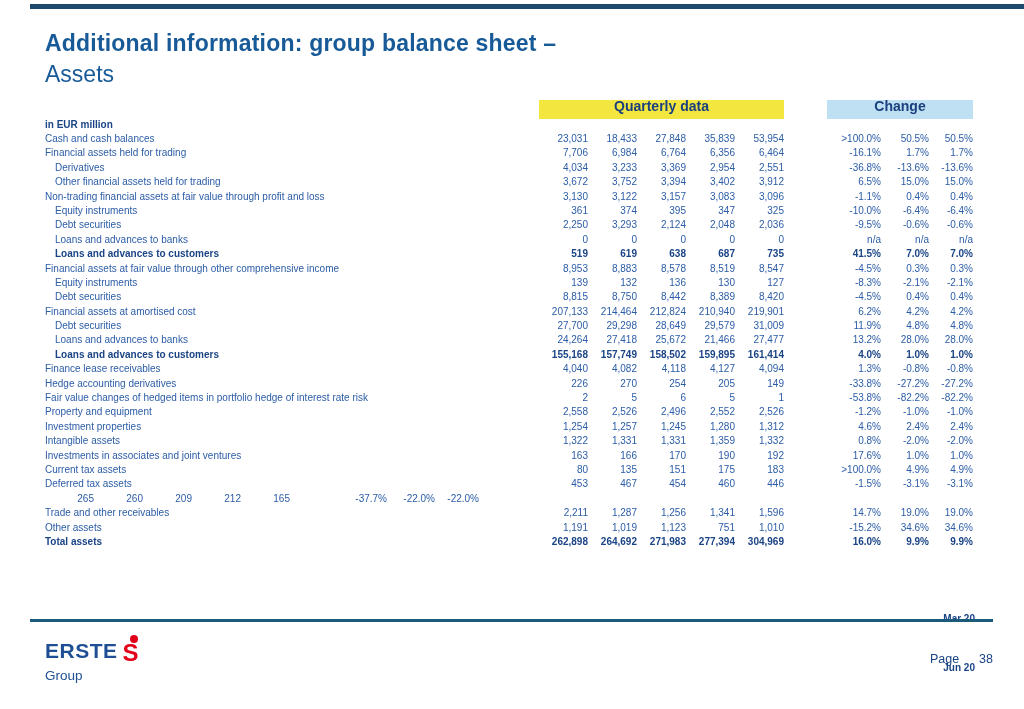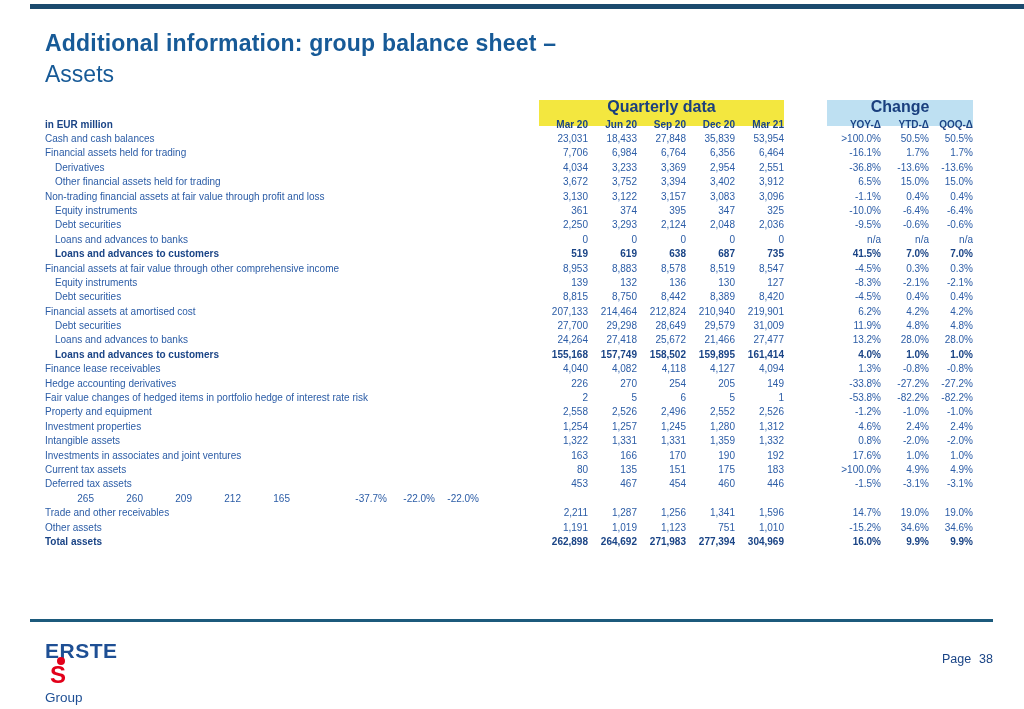--- a/index.html
+++ b/index.html
@@ -8,46 +8,46 @@
     font-family:"Liberation Sans", sans-serif; overflow:hidden; margin:0 auto;
   }
   .topbar { position:absolute; left:30px; top:4px; width:994px; height:5px; background:#1b4a6e; }
 
   .title-block { position:absolute; left:45px; top:28px; color:#175globally; }
   .title-l1 { font-size:23px; font-weight:bold; color:#175a97; line-height:1.35; letter-spacing:0.2px; }
   .title-l2 { font-size:23px; font-weight:normal; color:#175a97; line-height:1.35; }
 
   .bs-table { position:absolute; left:45px; top:100px; width:930px; color:#2b5ca6; font-size:10px; }
   .band-row { display:flex; height:13px; margin-bottom:4px; }
-  .band { height:26px; line-height:13px; text-align:center; font-weight:bold; color:#1a3f7e; font-size:16px; }
+  .band { height:19px; line-height:13px; text-align:center; font-weight:bold; color:#1a3f7e; font-size:14px; }
   .band-yellow { margin-left:494px; width:245px; background:#f3e73f; }
   .band-blue   { margin-left:43px;  width:146px; background:#bee0f2; }
 
   .row { display:flex; height:14.4px; line-height:14.4px; }
-  .row.header { font-weight:bold; color:#1a4486; height:15px; line-height:15px; }
+  .row.header { font-weight:bold; color:#1a4486; height:15px; line-height:15px;flex-direction:column; }
   .row.bold   { font-weight:bold; color:#1a4486; }
   .c-label { flex:0 0 494px; white-space:nowrap; overflow:hidden; text-align:left; }
   .c-label.ind1 { padding-left:10px; flex-basis:484px; }
   .c-q   { flex:0 0 49px; text-align:right; }
   .c-gap { flex:0 0 43px; }
   .c-ch  { text-align:right; }
   .c-yoy { flex:0 0 54px; }
   .c-ytd { flex:0 0 48px; }
   .c-qoq { flex:0 0 44px; }
 
   .footer-rule { position:absolute; left:30px; top:619px; width:963px; height:3px; background:#1c5a7c; }
   .logo { position:absolute; left:45px; top:640px; }
-  .logo-top { display:flex; align-items:flex-start;flex-direction:column; }
+  .logo-top { display:flex; align-items:flex-start; }
   .logo-erste { color:#1e4f94; font-weight:bold; font-size:21px; line-height:22px; letter-spacing:0.5px; }
   .logo-s { position:relative; margin-left:4px; width:24px; height:28px; }
   .logo-s .dot { position:absolute; top:-5px; left:8px; width:8px; height:8px; background:#e2001a; border-radius:50%; }
   .logo-s .sglyph { position:absolute; top:0px; left:1px; color:#e2001a; font-weight:bold; font-size:24px; line-height:25px; }
   .logo-group { color:#1e4f94; font-size:13.5px; margin-top:0; }
   .page-num { position:absolute; right:31px; top:652px; color:#1a4486; font-size:12.5px; }
-  .page-num .num { margin-left:8px; }
+  .page-num .num { margin-left:20px; }
 </style>
 </head>
 <body>
 
 <div class="slide">
 
   <div class="topbar"></div>
 
   <div class="title-block">
     <div class="title-l1">Additional information: group balance sheet –</div>

